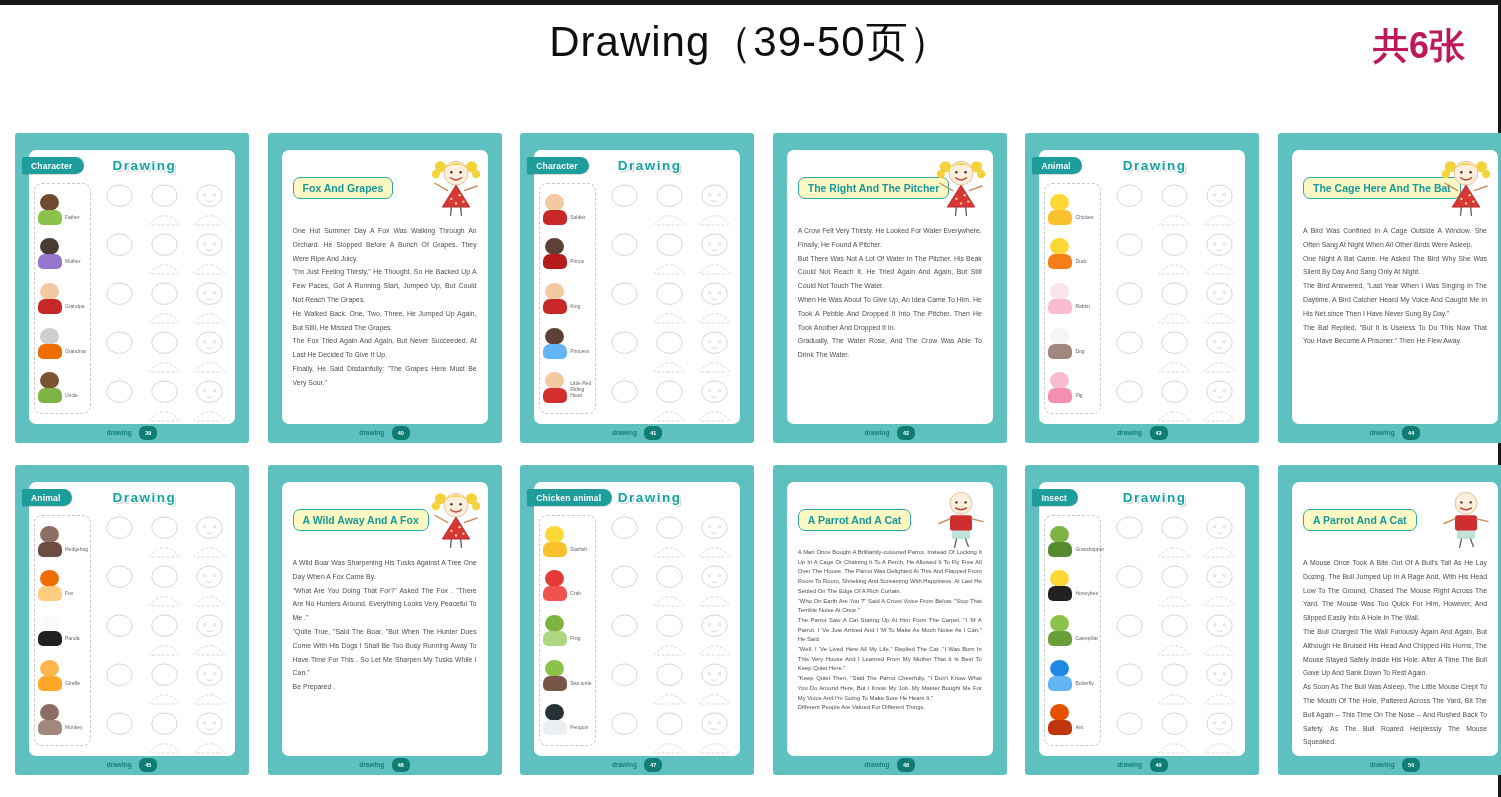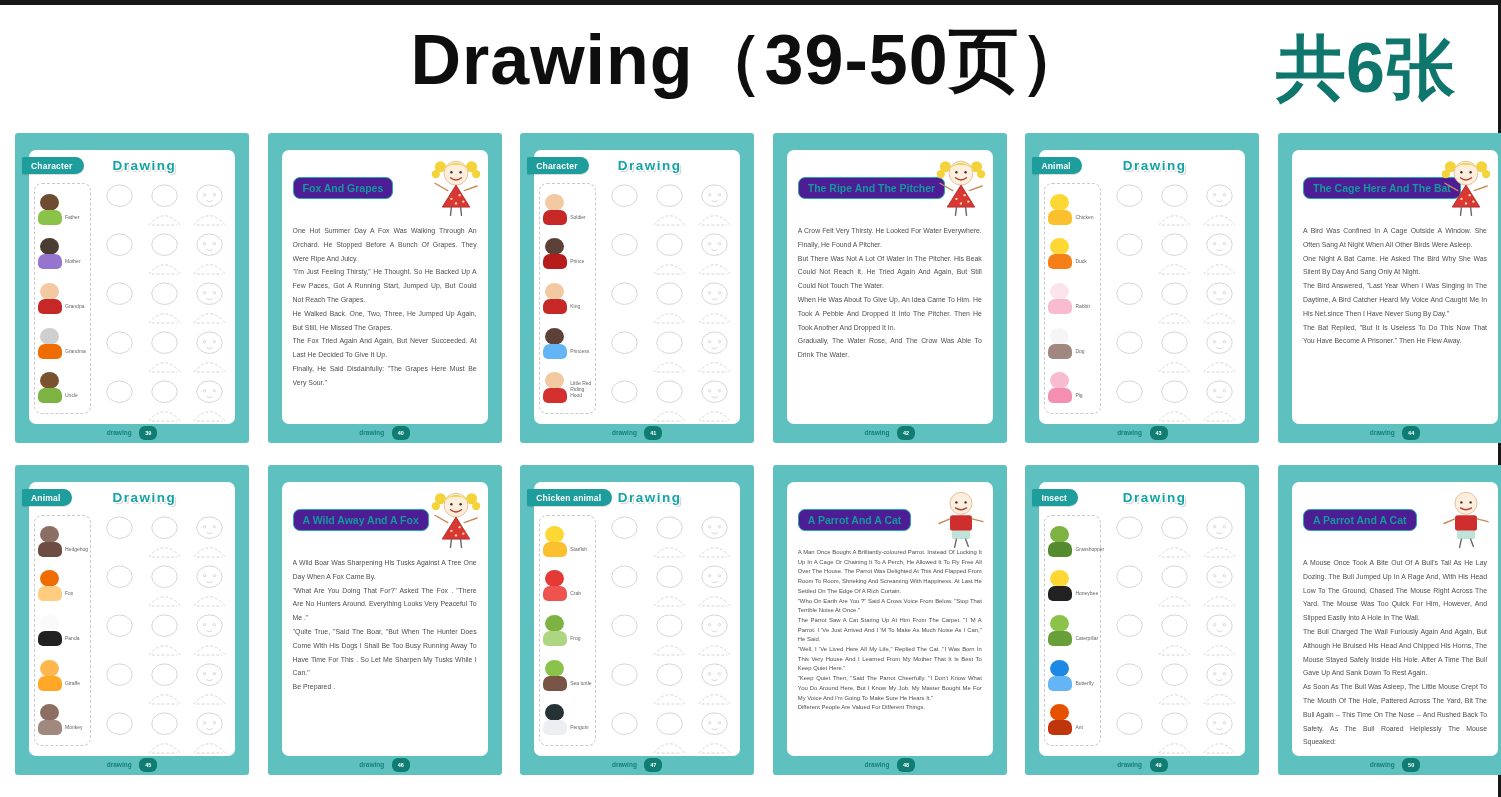--- a/index.html
+++ b/index.html
@@ -3,22 +3,22 @@
 <meta charset="utf-8">
 <style>
   html,body{margin:0;padding:0}
   body{width:1501px;height:797px;position:relative;background:#ffffff;
        font-family:"Liberation Sans",sans-serif;overflow:hidden}
 
   .top-bar{position:absolute;top:0;left:0;width:100%;height:5px;background:#181818}
   .right-bar{position:absolute;top:0;right:0;width:3px;height:100%;background:#181818}
 
   .header-title{position:absolute;top:14px;left:0;width:100%;text-align:center;
-       font-size:70px;font-weight:700;color:#0e0e0e;letter-spacing:1px}
-  .header-count{position:absolute;top:22px;right:46px;font-size:70px;font-weight:600;color:#0f766e}
+       font-size:42px;font-weight:400;color:#0e0e0e;letter-spacing:1px}
+  .header-count{position:absolute;top:22px;right:36px;font-size:36px;font-weight:600;color:#be185d}
 
   #cards{position:absolute;left:15px;top:133px;display:grid;
        grid-template-columns:repeat(6,234px);column-gap:18.6px;row-gap:22px}
 
   .card{position:relative;width:234px;height:310px;background:#5fc0c0;border-radius:3px}
   .page{position:absolute;left:14px;right:14px;top:17px;bottom:19px;background:#fff;border-radius:7px}
   .card-footer{position:absolute;left:0;right:0;bottom:3px;text-align:center;line-height:12px}
   .footer-brand{font-size:6.5px;font-weight:bold;color:#12827a;vertical-align:middle}
   .footer-page{display:inline-block;background:#0f7d72;color:#fff;font-size:5.5px;font-weight:bold;
        border-radius:6px;padding:1px 6px;margin-left:3px;vertical-align:middle}
@@ -37,21 +37,21 @@
   .avatar{position:relative;width:26px;height:31px;flex:none}
   .avatar .head{position:absolute;left:3px;top:0;width:19px;height:17px;border-radius:50%}
   .avatar .body{position:absolute;left:1px;bottom:0;width:24px;height:15px;border-radius:7px 7px 5px 5px}
   .sample-label{font-size:5px;color:#666;padding-bottom:5px}
   .sketch-grid{position:absolute;left:68px;right:3px;top:31px;bottom:8px;display:grid;
        grid-template-columns:repeat(3,1fr);grid-template-rows:repeat(5,1fr)}
   .sketch-cell svg{width:100%;height:100%;display:block}
 
   
   .story-title{position:absolute;left:11px;top:27px;border:1.5px solid #2ba8a8;border-radius:7px;
-       padding:4px 9px;font-size:10.5px;font-weight:bold;color:#149a9b;background:#4c1d95;white-space:nowrap}
+       padding:4px 9px;font-size:10.5px;font-weight:bold;color:#149a9b;background:#fef9c3;white-space:nowrap}
   .mascot{position:absolute;right:4px;top:3px;width:56px;height:66px}
   .story-text{position:absolute;left:11px;right:11px;top:74px;bottom:6px;text-align:justify;
        color:#4e4e4e;font-size:6.9px;line-height:13.8px;overflow:hidden}
   .story-text p{margin:0}
   .card.dense .story-text{font-size:5.9px;line-height:9.7px;top:66px}
 </style>
 </head>
 <body>
 
 <div class="top-bar"></div>
@@ -413,21 +413,21 @@
         </div>
     </div>
     <div class="card-footer">
       <span class="footer-brand">drawing</span>
       <span class="footer-page">41</span>
     </div>
   </div>
 
   <div class="card">
     <div class="page">
-      <div class="story-title">The Ripe And The Pitcher</div>
+      <div class="story-title">The Right And The Pitcher</div>
       <svg class="mascot girl" viewBox="0 0 60 72">
         <circle cx="13" cy="15" r="6" fill="#f3d23a"></circle>
           <circle cx="8" cy="23" r="4.5" fill="#f3d23a"></circle>
         <circle cx="47" cy="15" r="6" fill="#f3d23a"></circle>
           <circle cx="52" cy="23" r="4.5" fill="#f3d23a"></circle>
         <circle cx="30" cy="22" r="13" fill="#fdeedd" stroke="#e0bd97" stroke-width="1"></circle>
         <path d="M17 17 Q30 5 43 17 Q36 12 30 13 Q24 12 17 17 Z" fill="#f3d23a"></path>
         <circle cx="25" cy="21" r="1.3" fill="#333"></circle>
           <circle cx="35" cy="21" r="1.3" fill="#333"></circle>
         <path d="M24 27 Q30 32 36 27" stroke="#b5452f" stroke-width="1.5" fill="none" stroke-linecap="round"></path>

